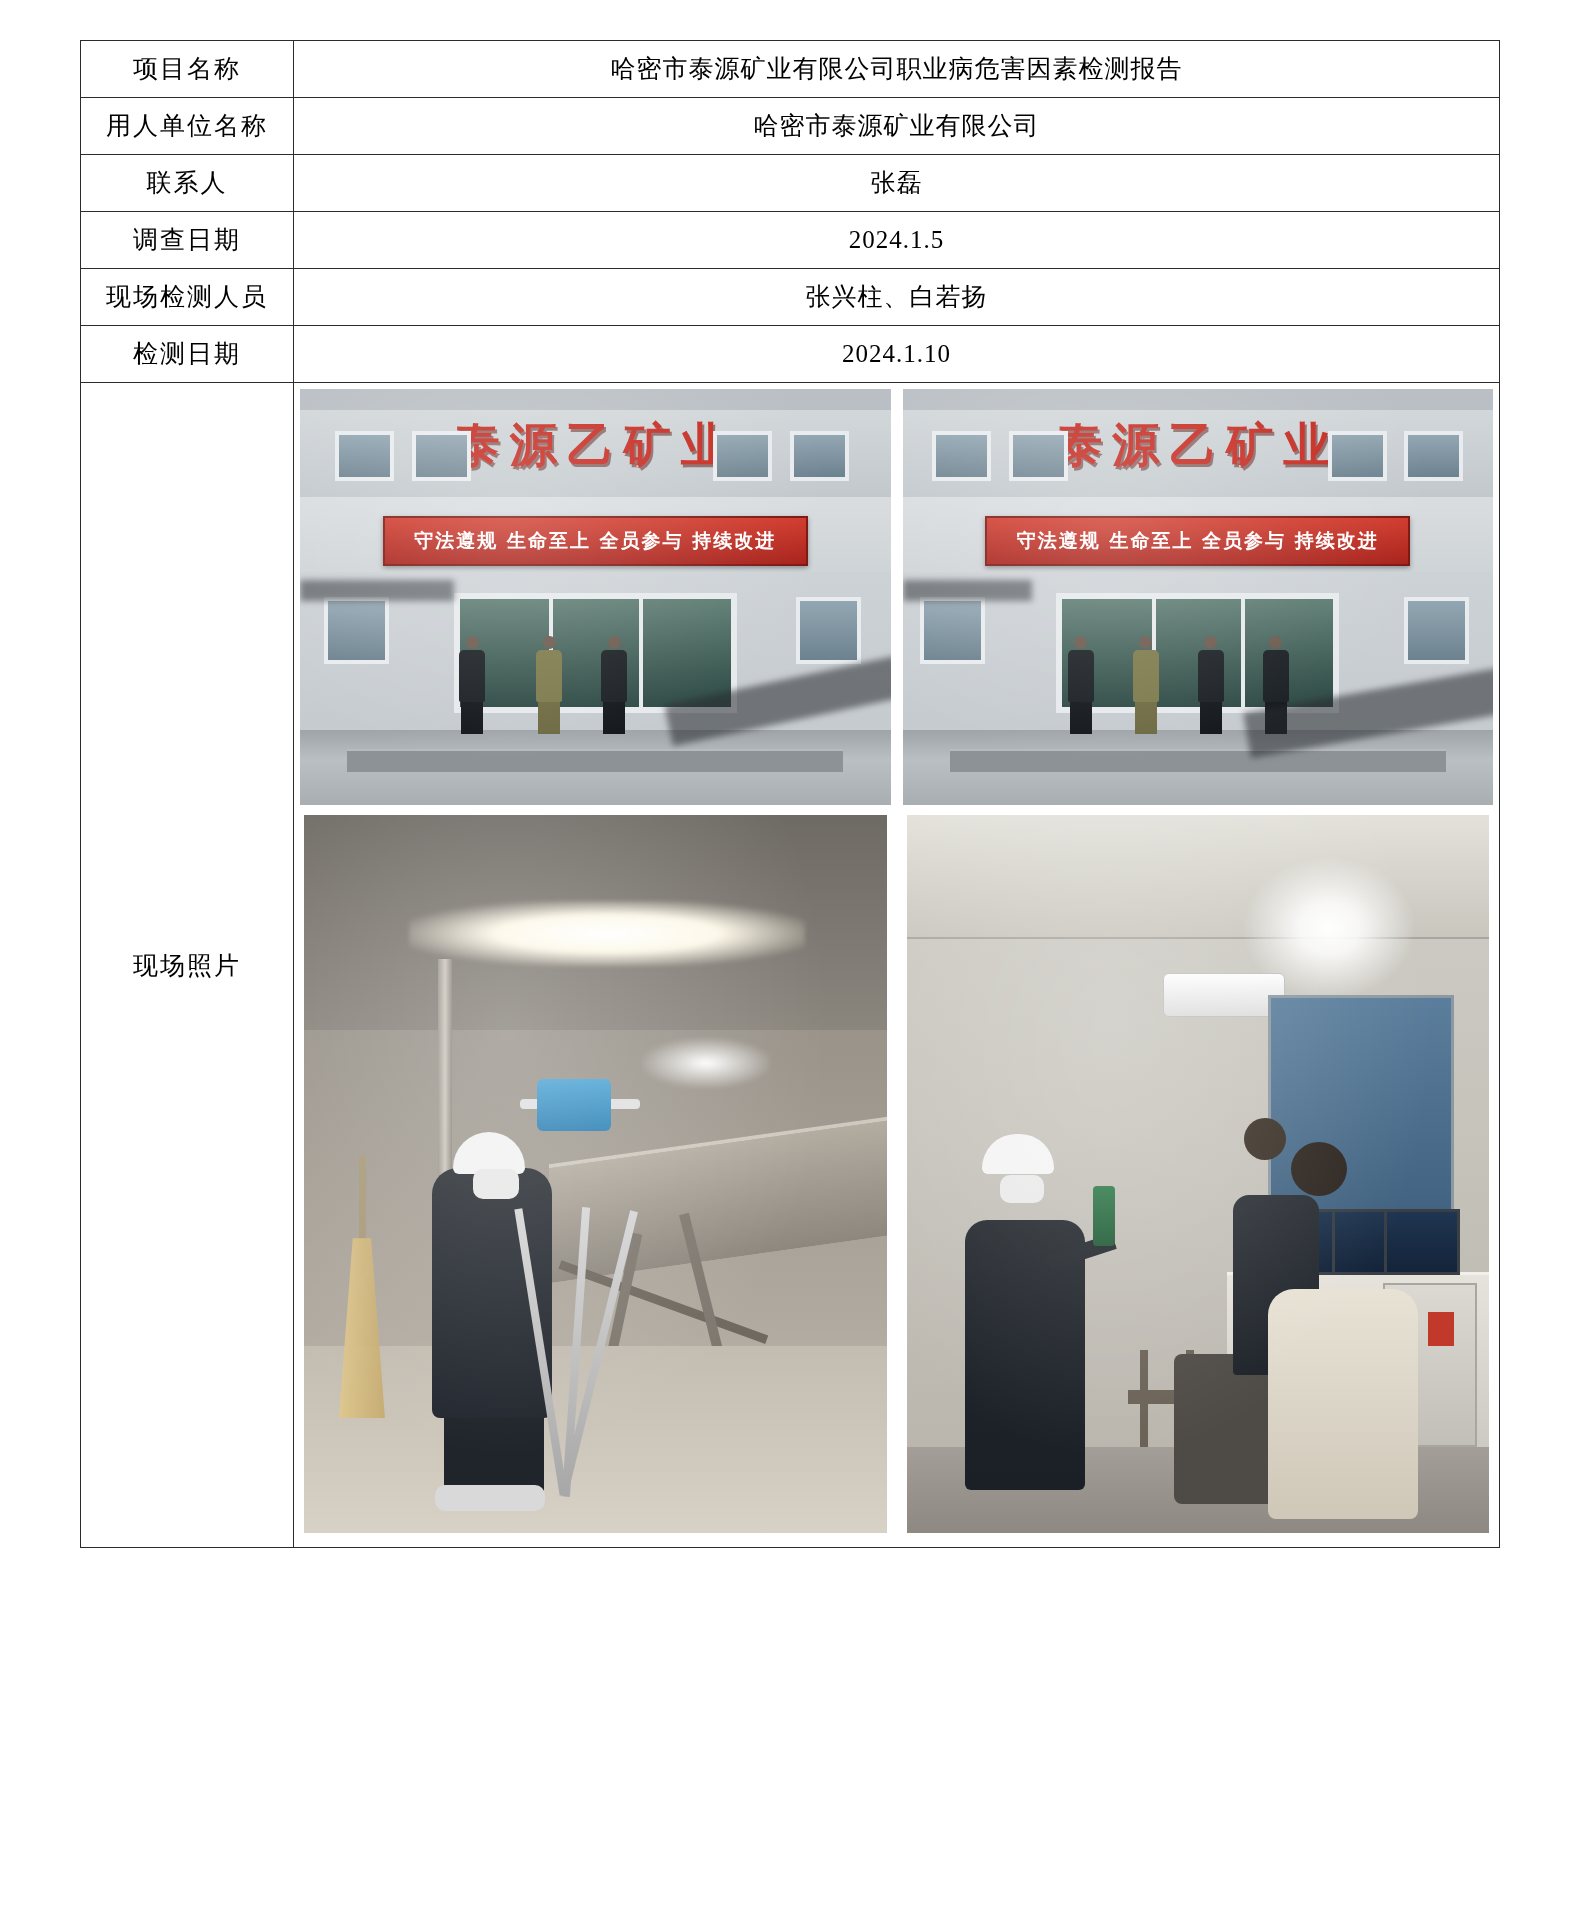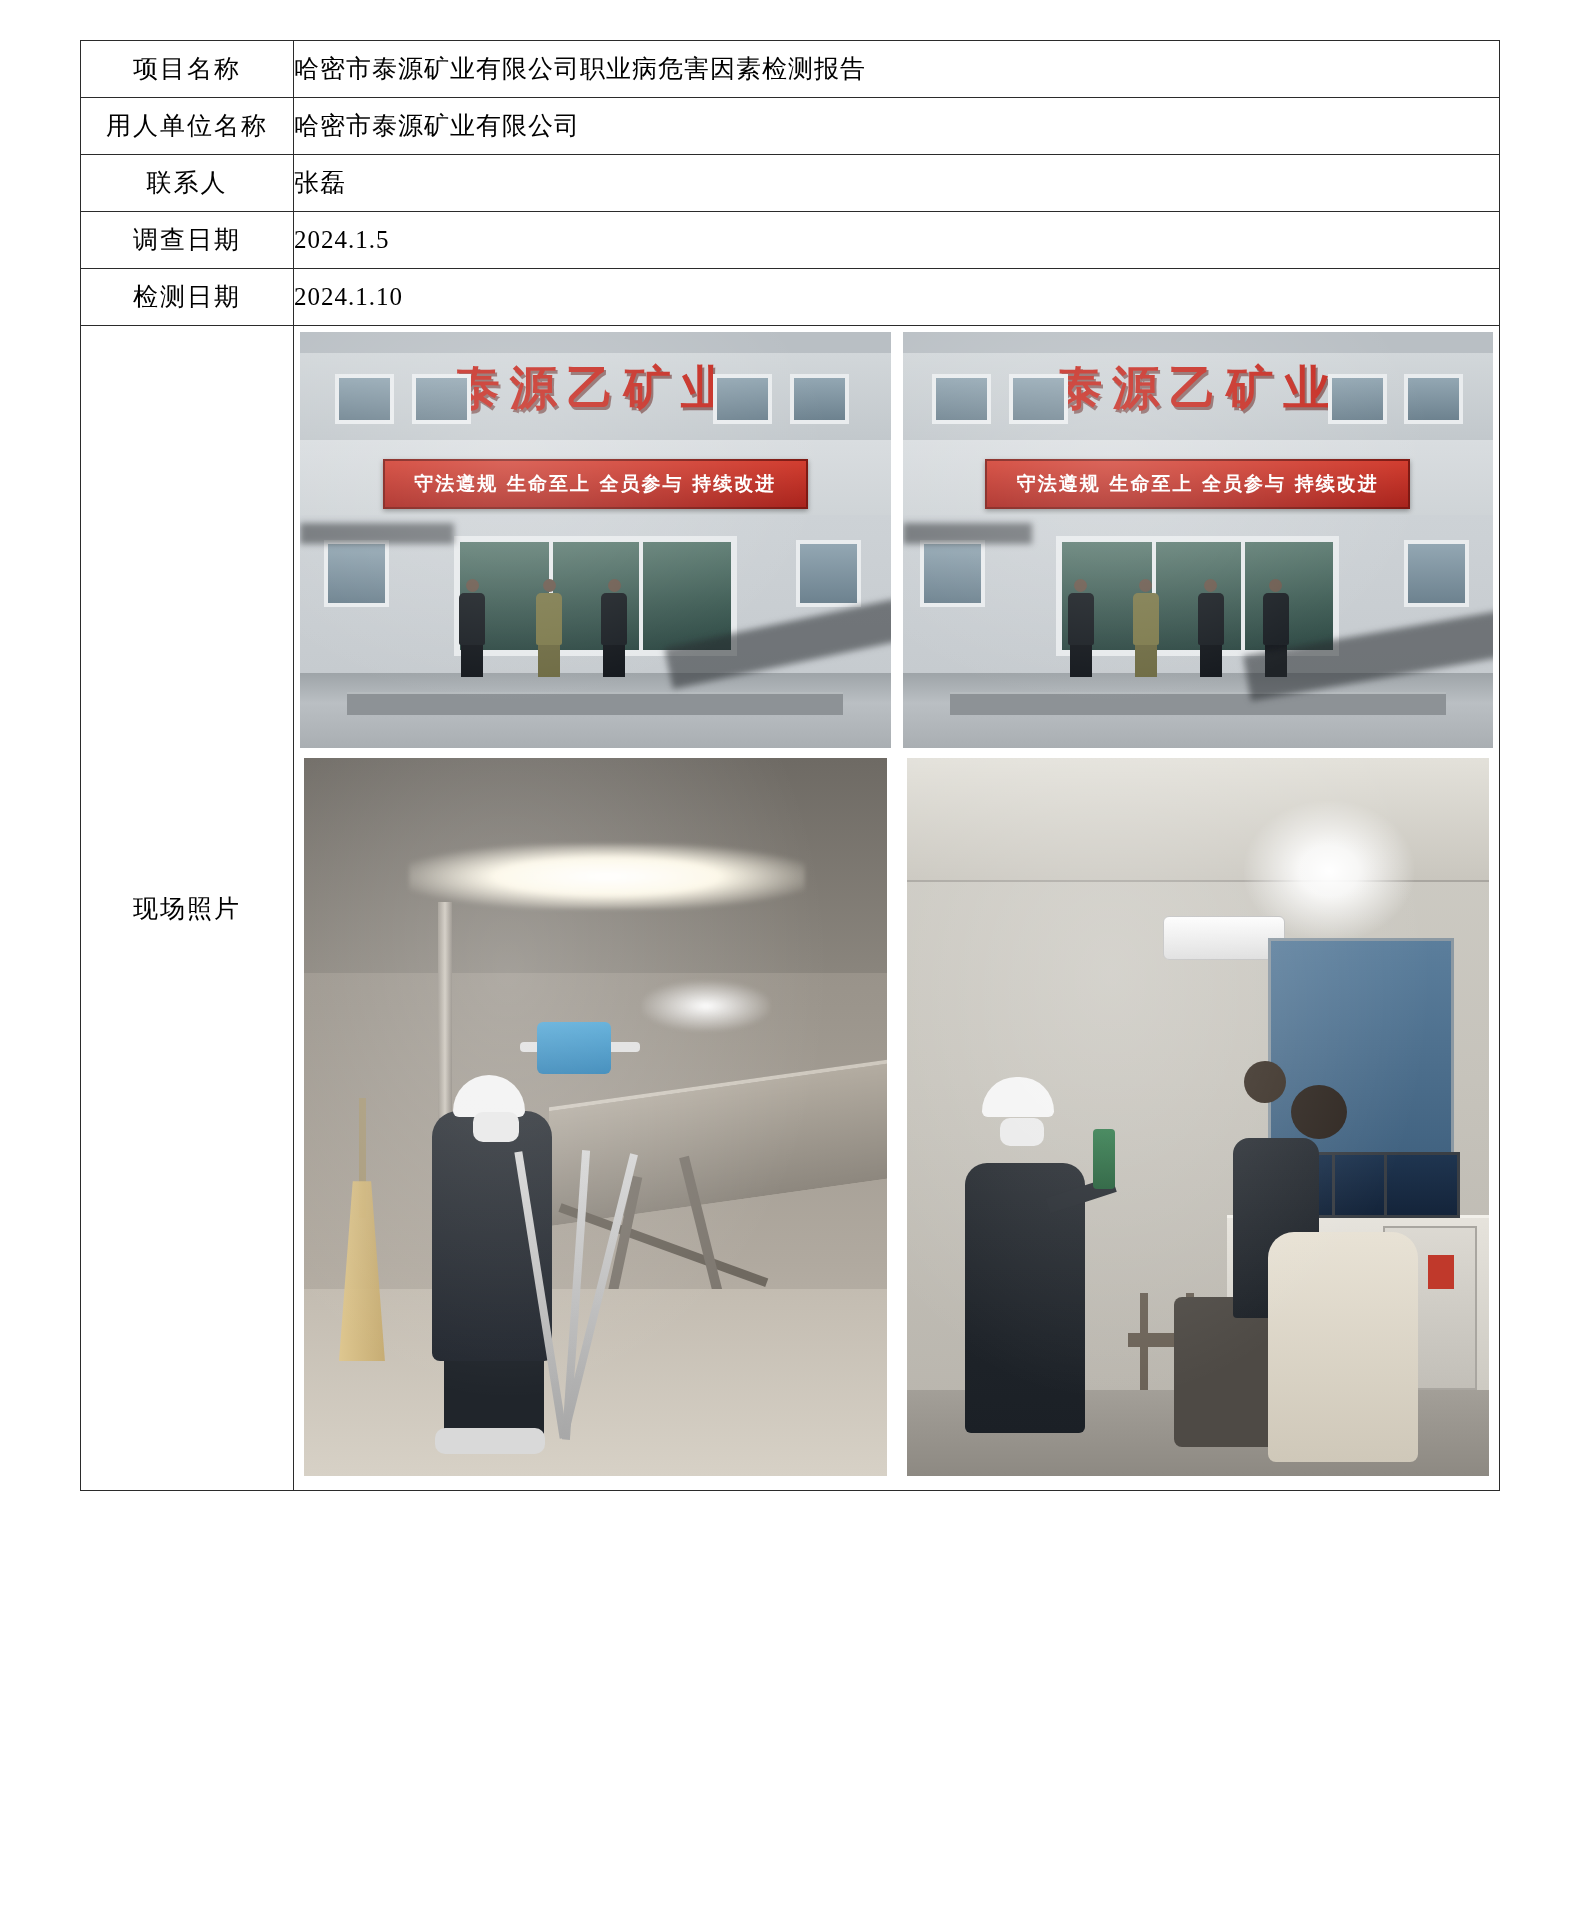--- a/index.html
+++ b/index.html
@@ -34,21 +34,21 @@
   td.label {
     width: 212px;
     text-align: center;
     font-size: 25px;
     letter-spacing: 2px;
     height: 56px;
     line-height: 56px;
     white-space: nowrap;
   }
   td.value {
-    text-align: left;
+    text-align: center;
     font-size: 25px;
     letter-spacing: 1px;
     height: 56px;
     line-height: 56px;
   }
   td.photos-label {
     width: 212px;
     text-align: center;
     font-size: 25px;
     letter-spacing: 2px;
@@ -396,20 +396,24 @@
         <td class="label">用人单位名称</td>
         <td class="value">哈密市泰源矿业有限公司</td>
       </tr>
       <tr>
         <td class="label">联系人</td>
         <td class="value">张磊</td>
       </tr>
       <tr>
         <td class="label">调查日期</td>
         <td class="value">2024.1.5</td>
+      </tr>
+      <tr>
+        <td class="label">现场检测人员</td>
+        <td class="value">张兴柱、白若扬</td>
       </tr>
       <tr>
         <td class="label">检测日期</td>
         <td class="value">2024.1.10</td>
       </tr>
       <tr>
         <td class="photos-label">现场照片</td>
         <td class="photos-cell">
           <div class="photo-grid">
 

